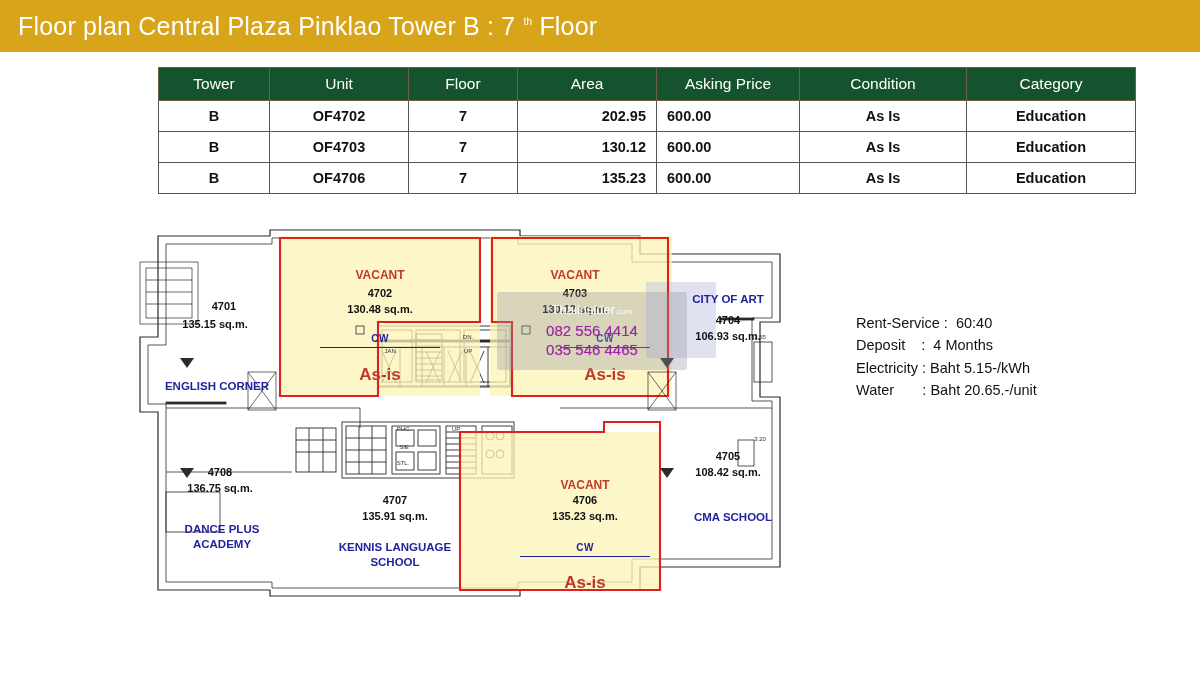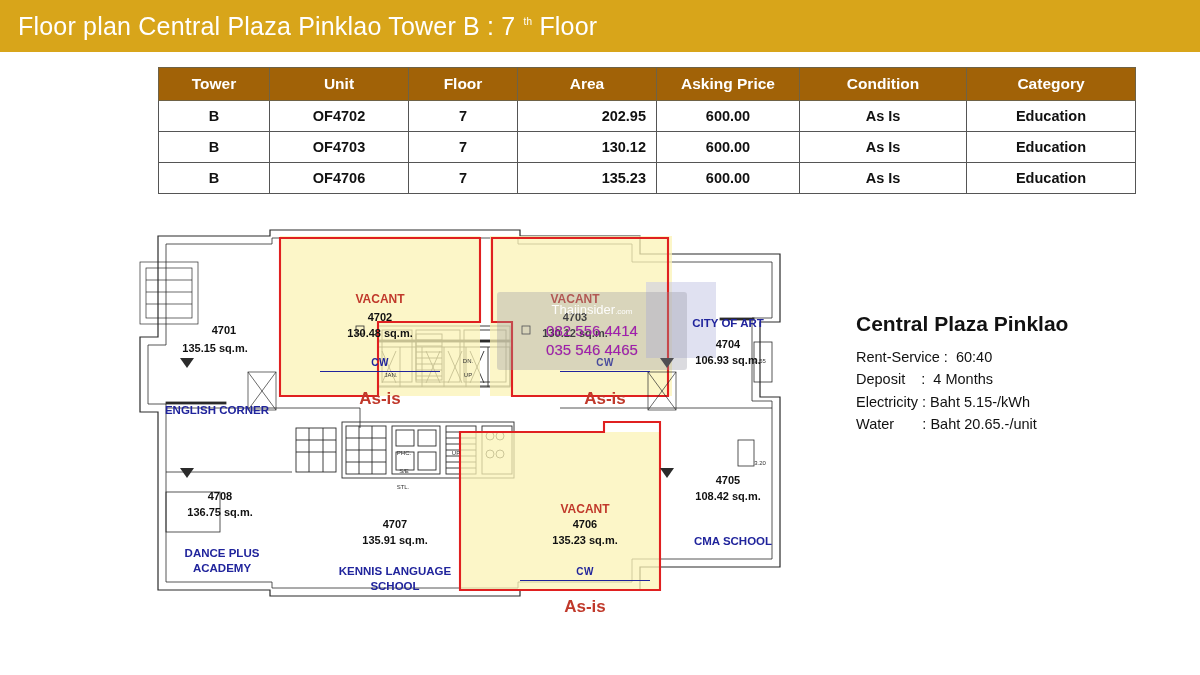--- a/index.html
+++ b/index.html
@@ -27,61 +27,60 @@
   }
   .header-title sup{font-size:10px;vertical-align:super;padding-left:8px;}
 
   
   .unit-table{
     position:absolute;left:158px;top:67px;
     border-collapse:collapse;
     font-size:15px;
   }
   .unit-table th{
-    background:#a16207;
+    background:#14532d;
     color:#ffffff;
-    font-weight:700;
+    font-weight:400;
     font-size:15.5px;
     border:1px solid #6e6246;
     padding:6px 10px;
     text-align:center;
     height:20px;
   }
   .unit-table td{
     border:1px solid #555;
     padding:5px 10px;
     height:20px;
     font-weight:700;
     font-size:14.5px;
     color:#111;
     background:#ffffff;
   }
   .c-tower{width:90px;text-align:center;}
   .c-unit{width:118px;text-align:center;}
   .c-floor{width:88px;text-align:center;}
   .c-area{width:118px;text-align:right;}
-  .c-price{width:122px;text-align:center;}
+  .c-price{width:122px;text-align:left;}
   .c-cond{width:146px;text-align:center;}
   .c-cat{width:148px;text-align:center;}
 
   
   .plan{
     position:absolute;left:120px;top:222px;width:680px;height:400px;
   }
   .plan svg{display:block;}
 
   .plan-label{
     position:absolute;
     font-size:11px;
     font-weight:700;
     color:#111;
     text-align:center;
     line-height:1.25;
     white-space:nowrap;
-    margin-top:24px;
   }
   .lbl-blue{color:#20249c;font-size:11.5px;font-weight:700;}
   .lbl-vacant{color:#c0392b;font-weight:700;font-size:12px;}
   .lbl-asis{color:#c0392b;font-weight:700;font-size:17px;}
   .lbl-cw{color:#20249c;font-weight:700;font-size:10px;letter-spacing:.5px;}
   .lbl-tiny{font-size:6px;color:#333;font-weight:400;}
 
   
   .watermark{
     position:absolute;left:497px;top:292px;width:190px;height:78px;
@@ -323,18 +322,17 @@
 
 <div class="watermark">
   <div class="wm-top">
     <span>Thaiinsider</span><span class="dom">.com</span>
   </div>
   <div class="wm-phone">082 556 4414</div>
   <div class="wm-phone">035 546 4465</div>
 </div>
 
 <div class="info">
-  <div class="info-title">Central Plaza Pinklao</div>
   <div class="info-row">Rent-Service :  60:40</div>
   <div class="info-row">Deposit    :  4 Months</div>
   <div class="info-row">Electricity : Baht 5.15-/kWh</div>
   <div class="info-row">Water       : Baht 20.65.-/unit</div>
 </div>
 
 </body></html>

